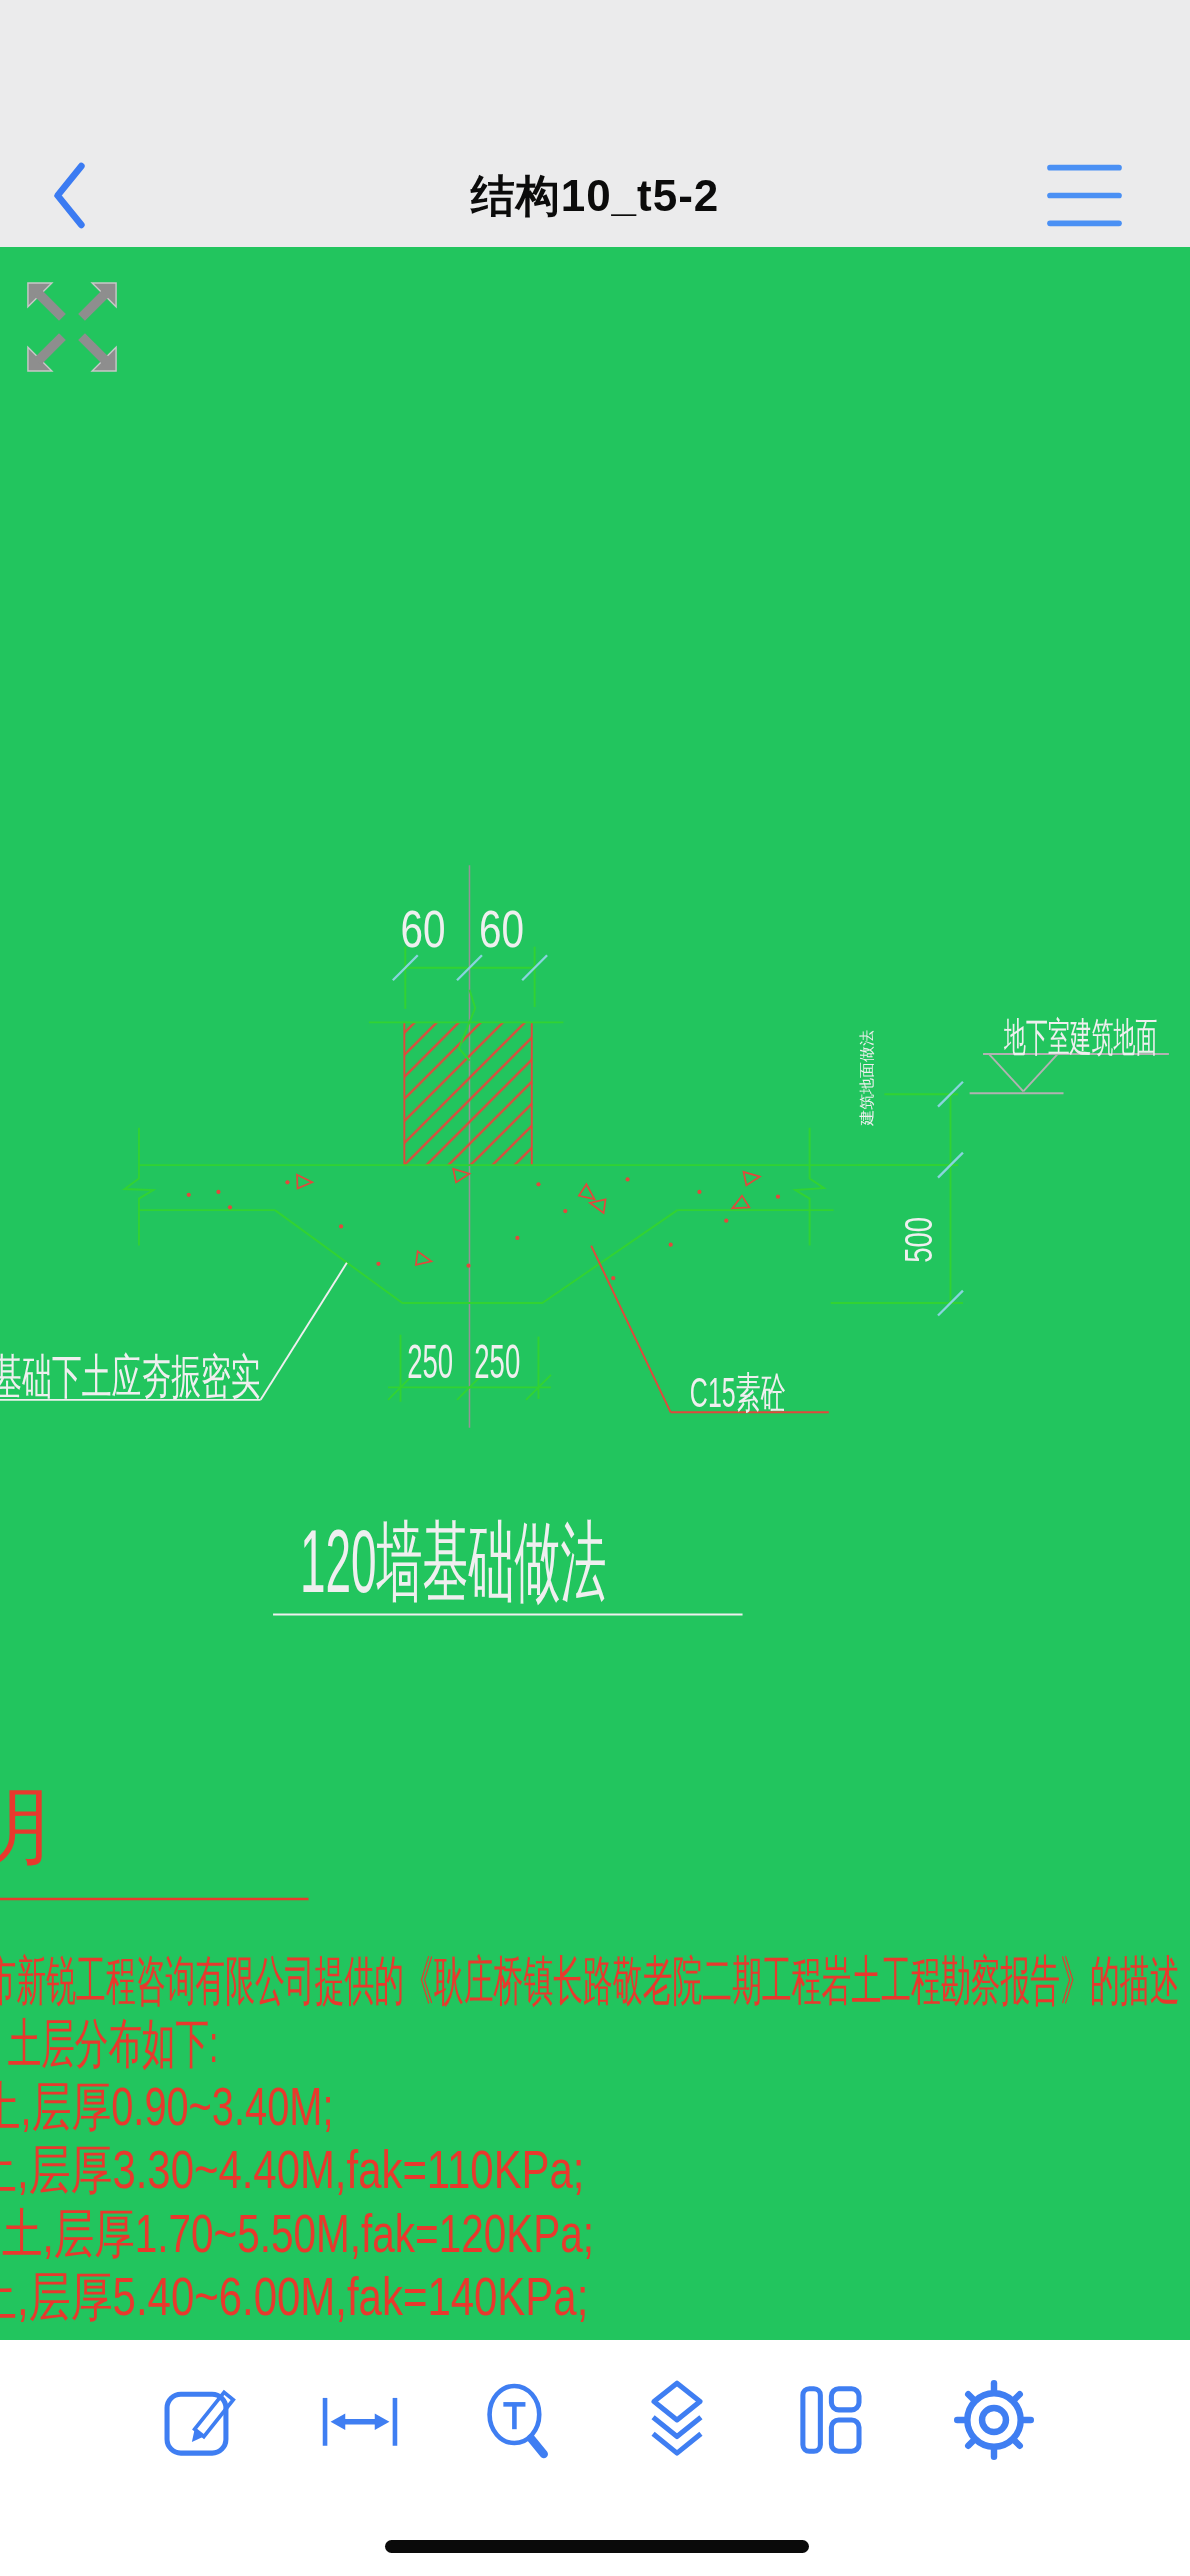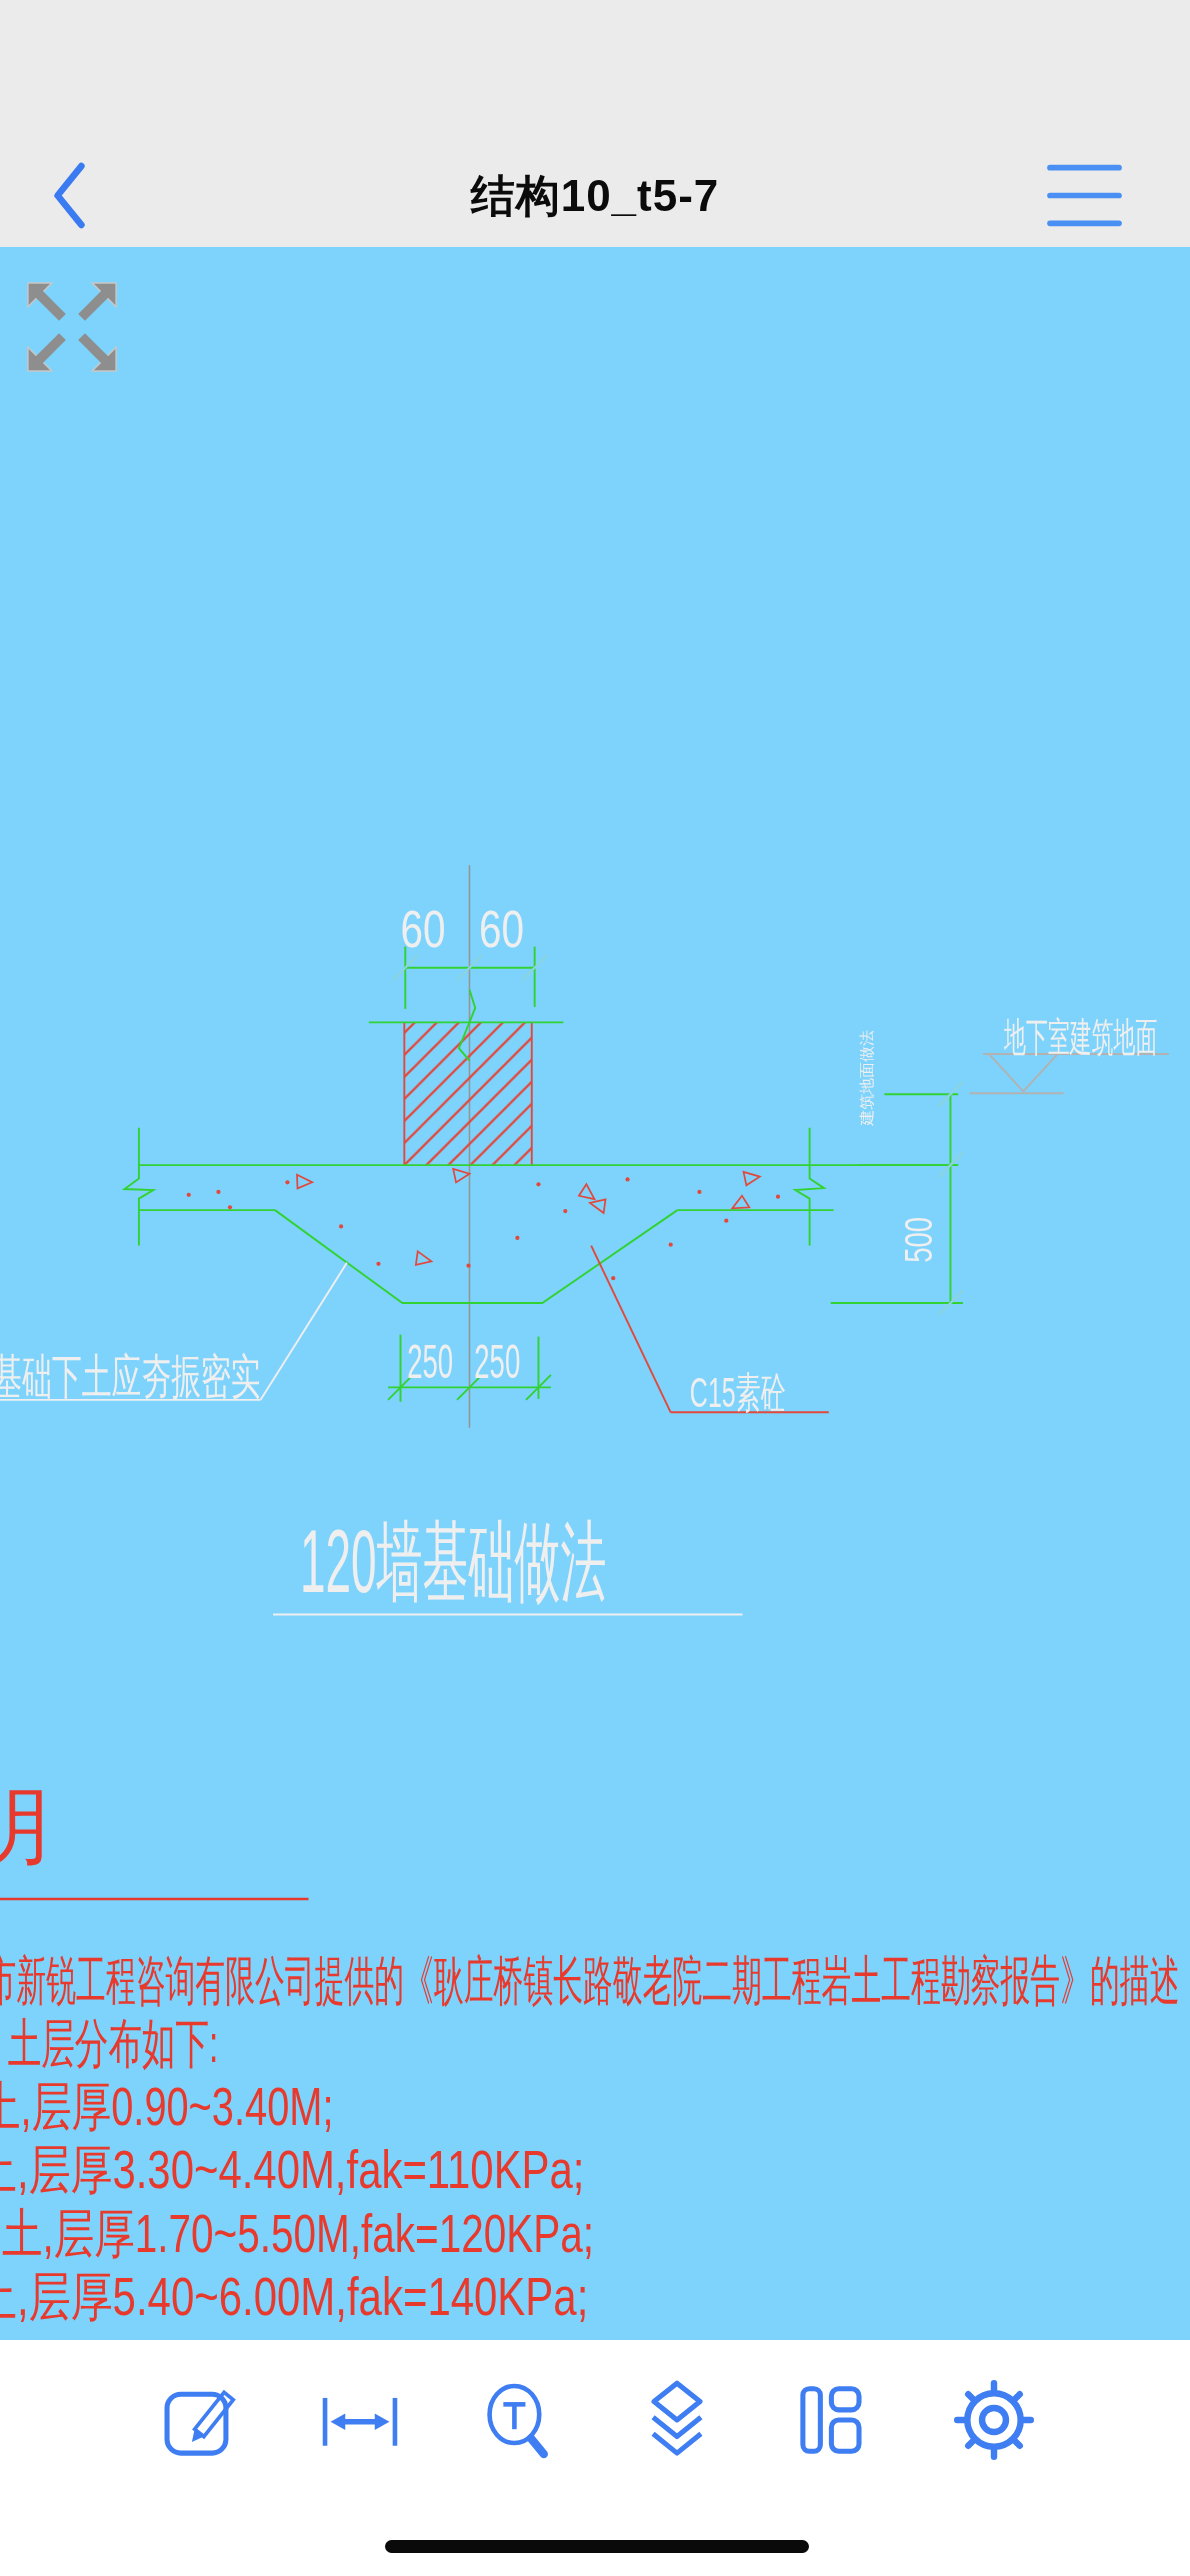--- a/index.html
+++ b/index.html
@@ -25,21 +25,21 @@
     position:absolute; left:50px; top:3.8px; width:77px; height:96px;
     background:none; border:none; display:flex; align-items:center; cursor:pointer;
   }
   .menu-btn {
     position:absolute; right:56px; top:7.7px; width:88px; height:88px;
     background:none; border:none; display:flex; align-items:center; cursor:pointer;
   }
   
   .canvas {
     position:absolute; left:0; top:247px; width:1190px; height:2093px;
-    background:#7dd3fc;
+    background:#22c55e;
   }
   .cad-svg { position:absolute; left:0; top:0; }
   .fullscreen-btn {
     position:absolute; left:24px; top:33px; width:96px; height:96px;
     background:none; border:none; cursor:pointer;
   }
   
   .toolbar {
     position:absolute; left:0; top:2340px; width:1190px; height:236px;
     background:#ffffff;
@@ -61,21 +61,21 @@
 <body>
 
 <div class="header">
   <div class="statusbar"></div>
   <div class="navrow">
     <button class="back-btn">
       <svg width="38" height="69" viewBox="0 0 40 72">
         <polyline points="33,5 8,36 33,67" fill="none" stroke="#3b7bf2" stroke-width="7" stroke-linecap="round" stroke-linejoin="round"></polyline>
       </svg>
     </button>
-    <div class="nav-title">结构10_t5-7</div>
+    <div class="nav-title">结构10_t5-2</div>
     <button class="menu-btn">
       <svg width="77" height="67" viewBox="0 0 80 70">
         <line x1="4" y1="6" x2="76" y2="6" stroke="#4a90f4" stroke-width="6" stroke-linecap="round"></line>
         <line x1="4" y1="35" x2="76" y2="35" stroke="#4a90f4" stroke-width="6" stroke-linecap="round"></line>
         <line x1="4" y1="64" x2="76" y2="64" stroke="#4a90f4" stroke-width="6" stroke-linecap="round"></line>
       </svg>
     </button>
   </div>
 </div>
 

